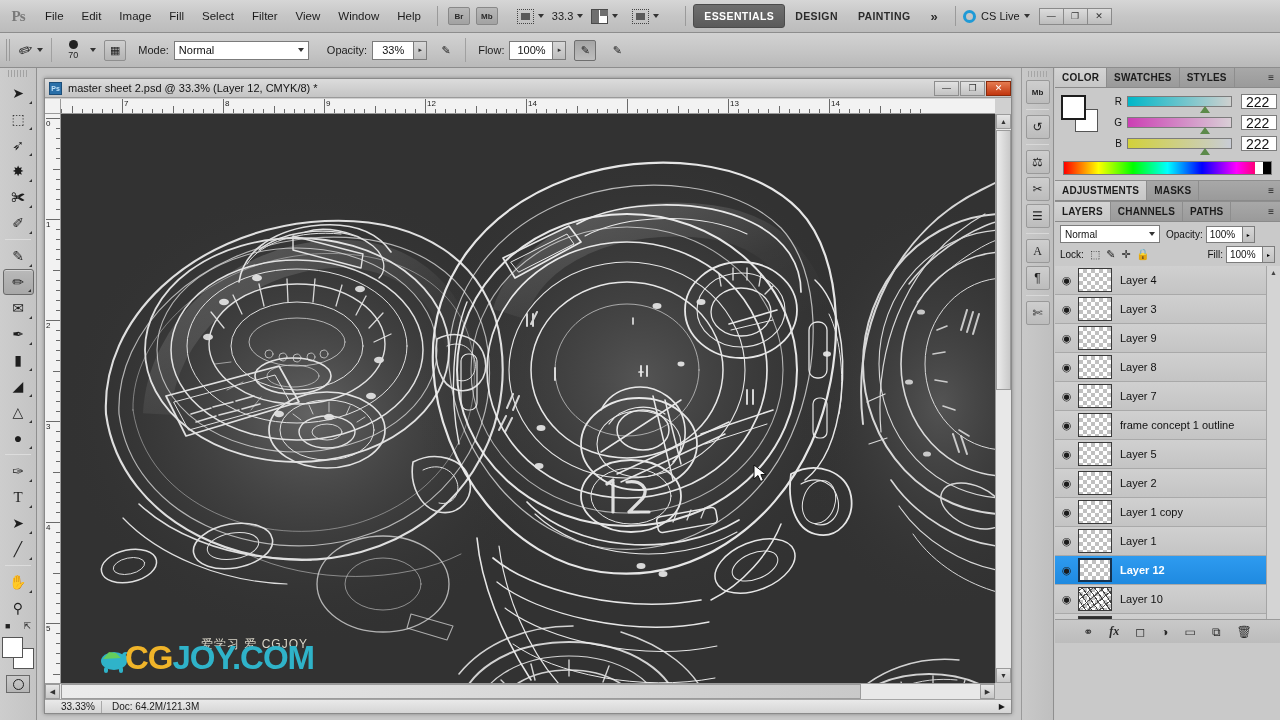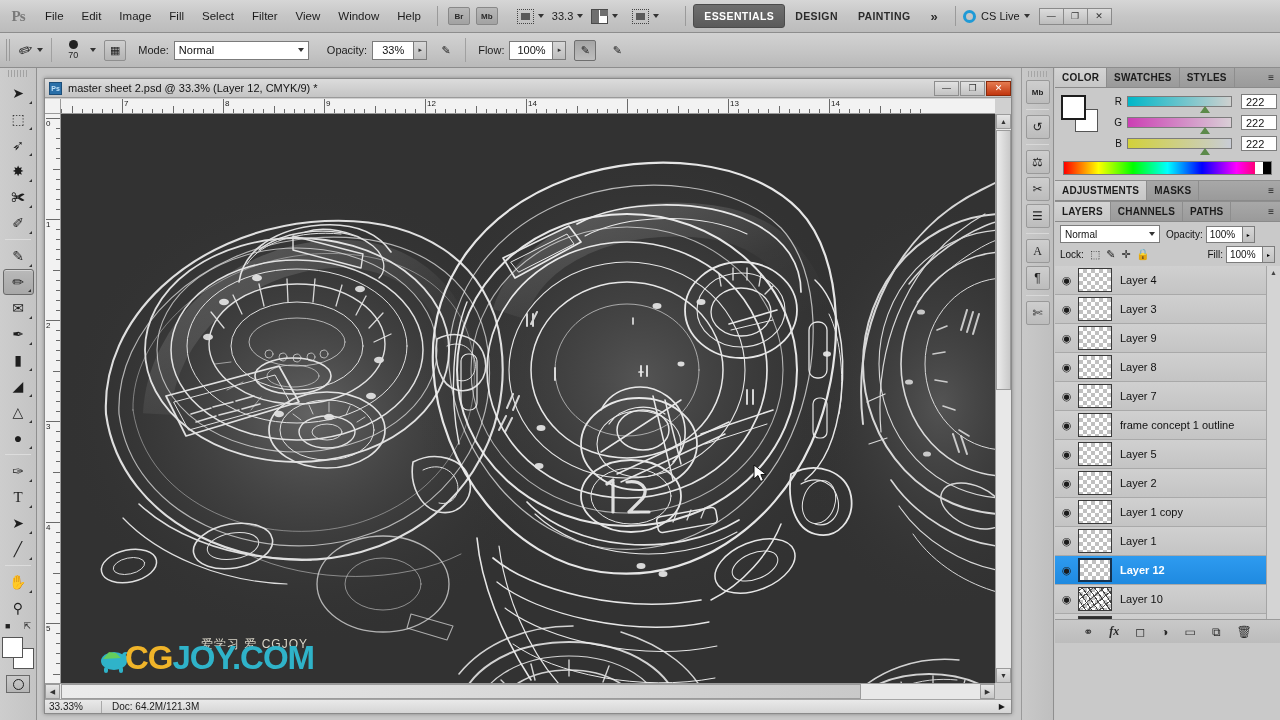--- a/index.html
+++ b/index.html
@@ -179,21 +179,21 @@
   }
   .sb-arrow { width:15px;height:15px;background:linear-gradient(180deg,#e6e6e6,#c8c8c8);
     border:1px solid #9b9b9b; display:flex;align-items:center;justify-content:center;
     font-size:7px;color:#333;}
   .sb-thumb { background:linear-gradient(90deg,#ececec,#c9c9c9); border:1px solid #9b9b9b;}
   .statusbar {
     position:absolute; left:0; right:0; bottom:0; height:14px;
     background:linear-gradient(180deg,#e9e9e9,#d5d5d5); border-top:1px solid #a5a5a5;
     display:flex; align-items:center; font-size:10px; color:#1a1a1a;
   }
-  .sb-zoom { width:52px; padding-left:4px; }
+  .sb-zoom { width:52px; padding-left:16px; }
   .sb-docinfo { padding-left:6px; }
   .sb-divider { width:1px; height:12px; background:#a8a8a8; margin: 0 4px; }
 
   
   .icondock {
     position:absolute; left:1021px; top:68px; width:33px; height:652px;
     background: linear-gradient(90deg,#c9c9c9,#bfbfbf); border-left:1px solid #9a9a9a;
     border-right:1px solid #8f8f8f;
   }
   .dk-grip { height:6px; background: repeating-linear-gradient(90deg,#a6a6a6 0 1px,transparent 1px 3px);
@@ -219,21 +219,21 @@
 
   .color-swatches { position:relative; width:42px;height:36px; margin-top:3px; margin-left:6px; }
   .color-swatches .fg { position:absolute;left:0;top:0;width:25px;height:25px;background:#fff;border:2px solid #1d1d1d;}
   .color-swatches .bg { position:absolute;left:14px;top:14px;width:23px;height:23px;background:#fff;border:1px solid #555;}
   .slider-row { display:flex; align-items:center; height:19px; margin-bottom:2px; }
   .slider-lbl { width:13px; text-align:right; font-size:10px; color:#111; margin-right:5px; }
   .slider-track { position:relative; width:105px; height:11px; border:1px solid #7c7c7c; }
   .slider-knob { position:absolute; top:9px; left:72px; width:0;height:0;
     border-left:5px solid transparent; border-right:5px solid transparent; border-bottom:7px solid #5c8a4a; }
   .slider-val { width:36px; height:15px; background:#fff; border:1px solid #7c7c7c;
-    margin-left:9px; font-size:11px; color:#111; display:flex;align-items:center;padding-left:4px;}
+    margin-left:9px; font-size:14px; color:#111; display:flex;align-items:center;padding-left:4px;}
   .spectrum { height:14px; margin:4px 8px 5px 8px; border:1px solid #7c7c7c;
     background: linear-gradient(90deg,#ff0000,#ffff00,#00ff00,#00ffff,#0000ff,#ff00ff,#ff0000);
     position:relative; }
   .spectrum:after { content:""; position:absolute; right:0; top:0; width:16px; height:100%;
     background: linear-gradient(90deg,#ffffff 0 50%, #000000 50% 100%); }
 
   .layer-ctrl-row { display:flex; align-items:center; padding:3px 5px; }
   .blend-select { width:100px;height:18px;background:#fff;border:1px solid #7c7c7c;
     display:flex;align-items:center;justify-content:space-between;padding:0 4px;font-size:10px;color:#111;}
   .lbl-sm { font-size:10px; color:#111; margin-left:6px; }
@@ -413,21 +413,21 @@
     <div class="tb-colors">
       <div class="bg"></div>
       <div class="fg"></div>
     </div>
     <div class="tb-qmask"></div>
   </div>
 
   <div class="docwin">
     <div class="doc-titlebar">
       <div class="doc-ps-ic">Ps</div>
-      <div class="doc-title">master sheet 2.psd @ 33.3% (Layer 12, CMYK/9) *</div>
+      <div class="doc-title">master sheet 2.psd @ 33.3% (Layer 12, CMYK/8) *</div>
       <div class="doc-wctrl">
         <div>—</div>
         <div>❐</div>
         <div class="closebtn">✕</div>
       </div>
     </div>
 
     <div class="ruler-corner"></div>
     <div class="ruler-h" id="rulerH">
         <div class="rtick" style="left: 0.4px; height: 4px;"></div>

